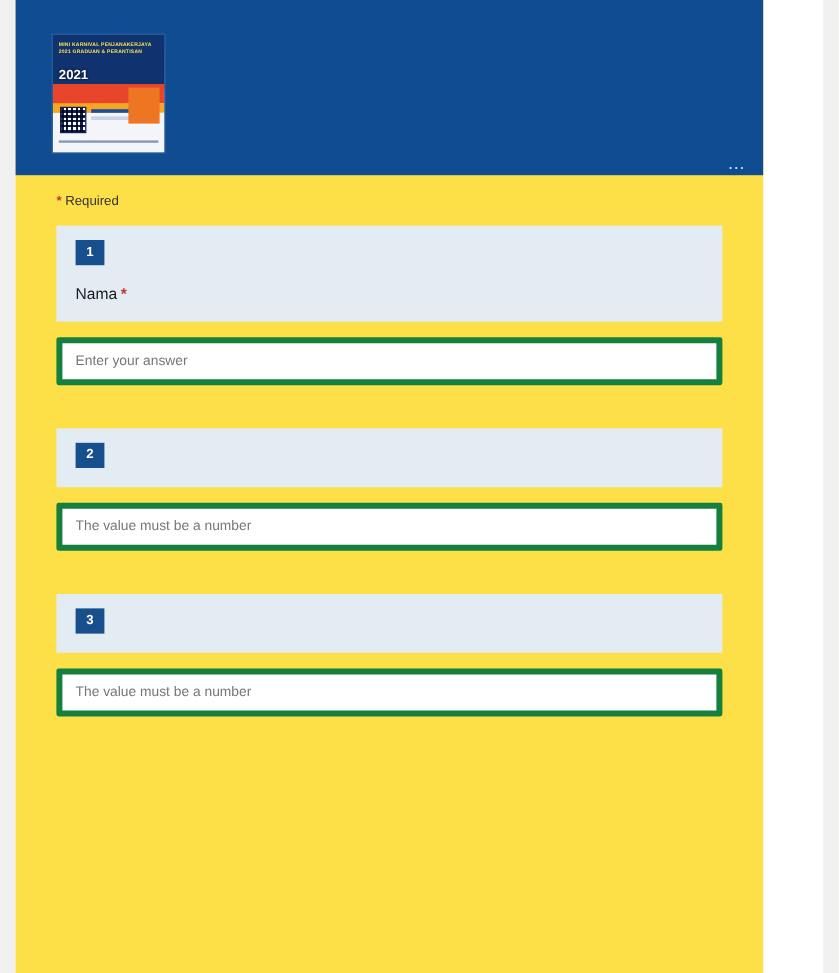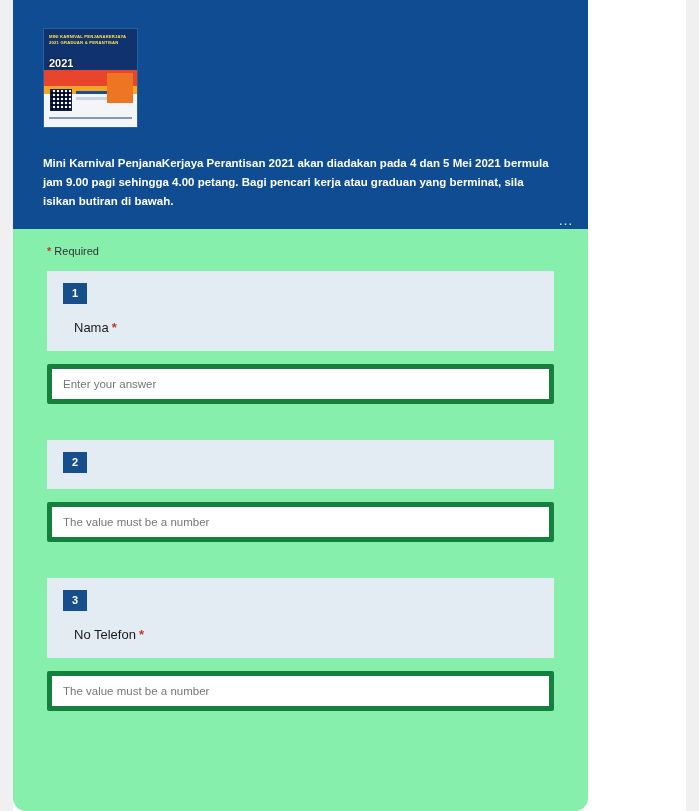--- a/index.html
+++ b/index.html
@@ -25,24 +25,23 @@
   }
   .side-gutter-right {
     position: absolute;
     right: 0; top: 0;
     width: 13px; height: 811px;
     background: #f0f0f0;
   }
   .form-body {
     position: absolute;
     left: 13px; top: 0;
-    width: 575px;
+    width: 623px;
     height: 811px;
-    background: #86efac;
-    border-radius: 13px;
+    background: #fde047;
   }
   
   .header {
     position: relative;
     background: #0f4c91;
     padding: 28px 30px 18px 30px;
     color: #ffffff;
   }
   .header-top {
     display: flex;
@@ -165,21 +164,20 @@
     font-weight: bold;
     width: 24px;
     height: 21px;
     line-height: 21px;
     text-align: center;
   }
   .q-label {
     margin-top: 16px;
     font-size: 13px;
     color: #1a1a1a;
-    margin-left: 11px;
   }
   .q-label .req-star { margin-left: 3px; }
   .q-input {
     display: block;
     width: 100%;
     margin-top: 13px;
     padding: 9px 11px;
     font-size: 11.5px;
     font-family: "Liberation Sans", sans-serif;
     color: #333333;
@@ -208,21 +206,20 @@
           <div class="p-band"></div>
           <div class="p-band2"></div>
           <div class="p-white"></div>
           <div class="p-qr"></div>
           <div class="p-line"></div>
           <div class="p-line2"></div>
           <div class="p-orange-block"></div>
           <div class="p-line3"></div>
         </div>
       </div>
-      <div class="header-desc">Mini Karnival PenjanaKerjaya Perantisan 2021 akan diadakan pada 4 dan 5 Mei 2021 bermula jam 9.00 pagi sehingga 4.00 petang. Bagi pencari kerja atau graduan yang berminat, sila isikan butiran di bawah.</div>
       <div class="header-ellipsis">…</div>
     </div>
 
     <div class="required-note">
       <span class="req-star">*</span>
       <span>Required</span>
     </div>
 
     <div class="questions">
 
@@ -239,22 +236,19 @@
       <div class="question">
         <div class="q-card">
           <span class="q-num">2</span>
         </div>
         <input class="q-input" type="text" placeholder="The value must be a number" style="">
       </div>
 
       <div class="question">
         <div class="q-card">
           <span class="q-num">3</span>
-          <div class="q-label">
-            <span>No Telefon</span><span class="req-star">*</span>
-          </div>
         </div>
         <input class="q-input" type="text" placeholder="The value must be a number" style="">
       </div>
 
     </div>
   </div>
 </div>
 
 </body></html>

